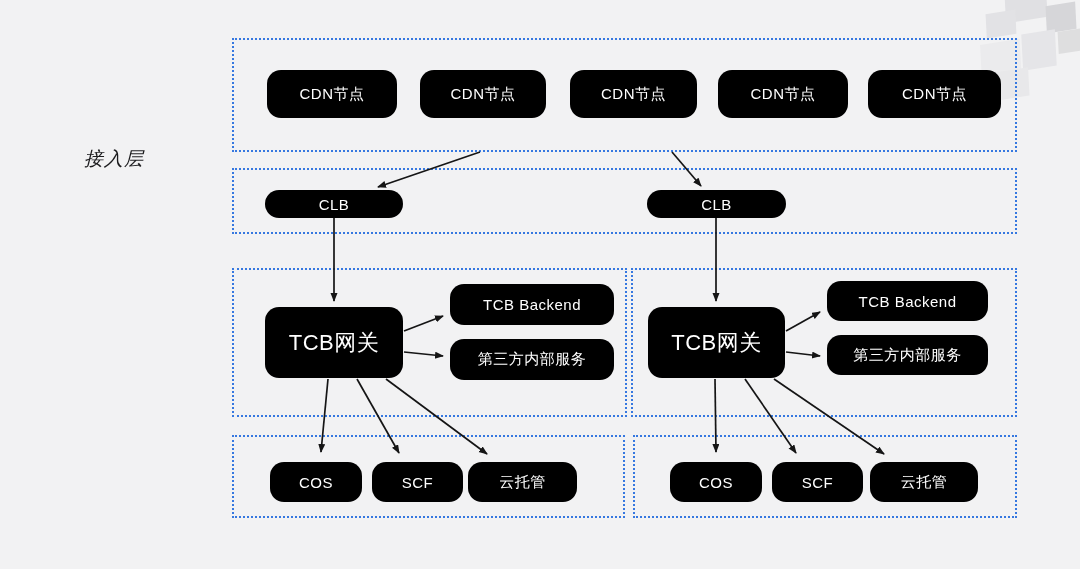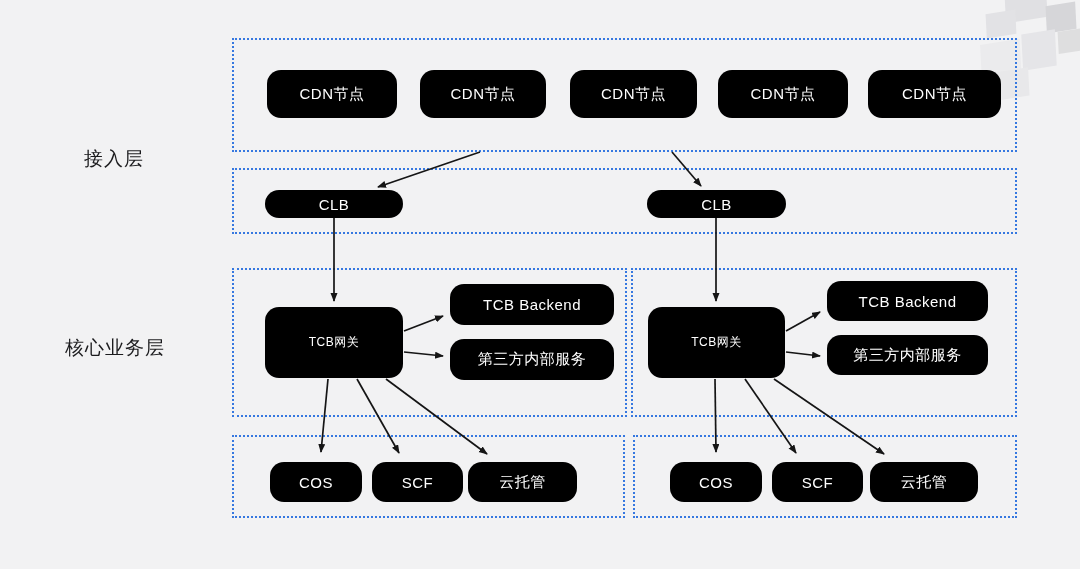--- a/index.html
+++ b/index.html
@@ -15,26 +15,27 @@
   .group{position:absolute;border:2px dotted #3678e0;box-sizing:border-box;z-index:2;}
 
   
   .node{
     position:absolute;background:#000000;color:#ffffff;
     display:flex;align-items:center;justify-content:center;
     font-weight:normal;font-size:15px;border-radius:14px;
     z-index:4;letter-spacing:.5px;white-space:nowrap;text-align:center;
   }
   .node.pill{border-radius:15px;}
-  .node.gateway{font-size:12px;}
+  .node.gateway{font-size:22px;}
 
   
   .layer-label{
     position:absolute;font-size:19px;color:#1b1b1d;z-index:4;
     letter-spacing:1px;
+    font-style:italic;
   }
 
   
   svg.arrows{position:absolute;left:0;top:0;z-index:3;}
 
   
   .deco{position:absolute;z-index:1;transform:rotate(-9deg) skewX(-6deg);}
 </style>
 </head>
 <body>
@@ -76,21 +77,20 @@
       <line x1="328" y1="379" x2="321" y2="452" marker-end="url(#ah)"></line>
       <line x1="357" y1="379" x2="399" y2="453" marker-end="url(#ah)"></line>
       <line x1="386" y1="379" x2="487" y2="454" marker-end="url(#ah)"></line>
       <line x1="715" y1="379" x2="716" y2="452" marker-end="url(#ah)"></line>
       <line x1="745" y1="379" x2="796" y2="453" marker-end="url(#ah)"></line>
       <line x1="774" y1="379" x2="884" y2="454" marker-end="url(#ah)"></line>
     </g>
   </svg>
 
   <div class="layer-label" style="left:84px;top:146px;">接入层</div>
-  <div class="layer-label" style="left:65px;top:335px;">核心业务层</div>
 
   <div class="node" style="left:267px;top:70px;width:130px;height:48px;">CDN节点</div>
   <div class="node" style="left:420px;top:70px;width:126px;height:48px;">CDN节点</div>
   <div class="node" style="left:570px;top:70px;width:127px;height:48px;">CDN节点</div>
   <div class="node" style="left:718px;top:70px;width:130px;height:48px;">CDN节点</div>
   <div class="node" style="left:868px;top:70px;width:133px;height:48px;">CDN节点</div>
 
   <div class="node pill" style="left:265px;top:190px;width:138px;height:28px;">CLB</div>
   <div class="node pill" style="left:647px;top:190px;width:139px;height:28px;">CLB</div>
 

